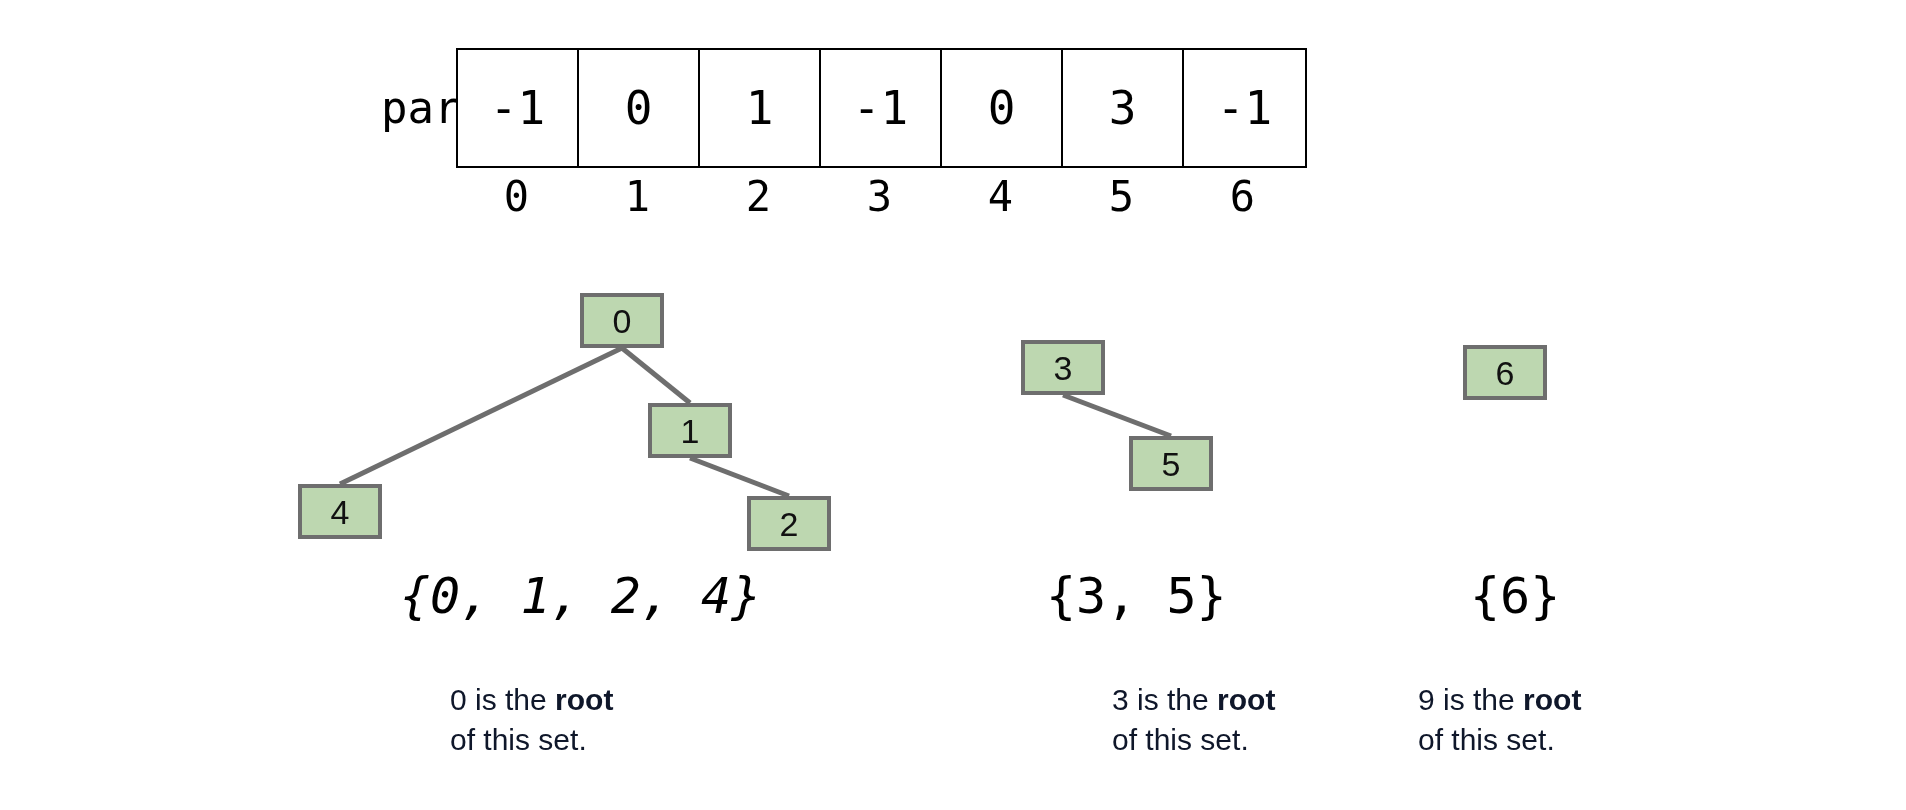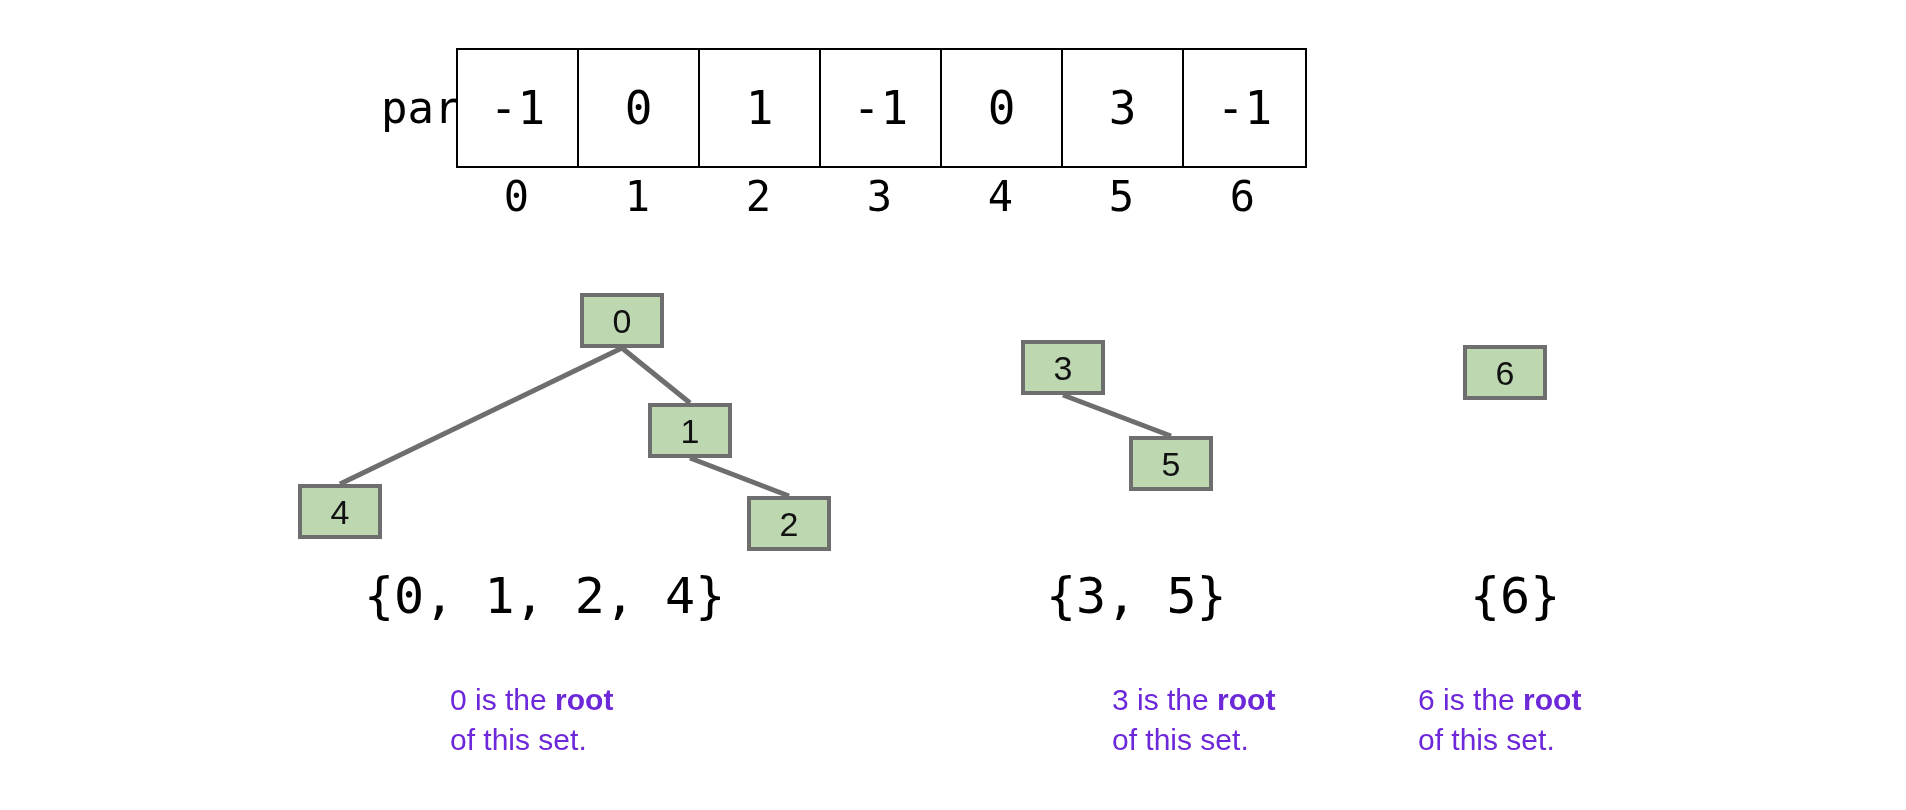--- a/index.html
+++ b/index.html
@@ -102,21 +102,21 @@
     font-family: "DejaVu Sans Mono", "Liberation Mono", monospace;
     font-size: 50px;
     color: #000000;
     white-space: nowrap;
     line-height: 56px;
   }
   .root-note {
     position: absolute;
     font-family: "Liberation Sans", sans-serif;
     font-size: 30px;
-    color: #6d28d9;
+    color: #0f172a;
     line-height: 40px;
     white-space: nowrap;
   }
   .root-note b { font-weight: bold; }
 </style>
 </head>
 <body>
 
 <div id="stage">
 
@@ -153,21 +153,21 @@
       <div class="node" style="left: 580px; top: 293px;">0</div>
       <div class="node" style="left: 648px; top: 403px;">1</div>
       <div class="node" style="left: 747px; top: 496px;">2</div>
       <div class="node" style="left: 298px; top: 484px;">4</div>
       <div class="node" style="left: 1021px; top: 340px;">3</div>
       <div class="node" style="left: 1129px; top: 436px;">5</div>
       <div class="node" style="left: 1463px; top: 345px;">6</div>
     </div>
 
   <div id="sets-layer">
-      <div class="set-label" style="left: 364px; top: 568px;">{0, 1, 2, 4}</div>
+      <div class="set-label" style="left: 400px; top: 568px; font-style: italic;">{0, 1, 2, 4}</div>
       <div class="root-note" style="left: 450px; top: 680px;"><span>0 is the </span><b>root</b><br><span>of this set.</span></div>
       <div class="set-label" style="left: 1046px; top: 568px;">{3, 5}</div>
       <div class="root-note" style="left: 1112px; top: 680px;"><span>3 is the </span><b>root</b><br><span>of this set.</span></div>
       <div class="set-label" style="left: 1470px; top: 568px;">{6}</div>
-      <div class="root-note" style="left: 1418px; top: 680px;"><span>6 is the </span><b>root</b><br><span>of this set.</span></div>
+      <div class="root-note" style="left: 1418px; top: 680px;"><span>9 is the </span><b>root</b><br><span>of this set.</span></div>
     </div>
 
 </div>
 
 </body></html>

